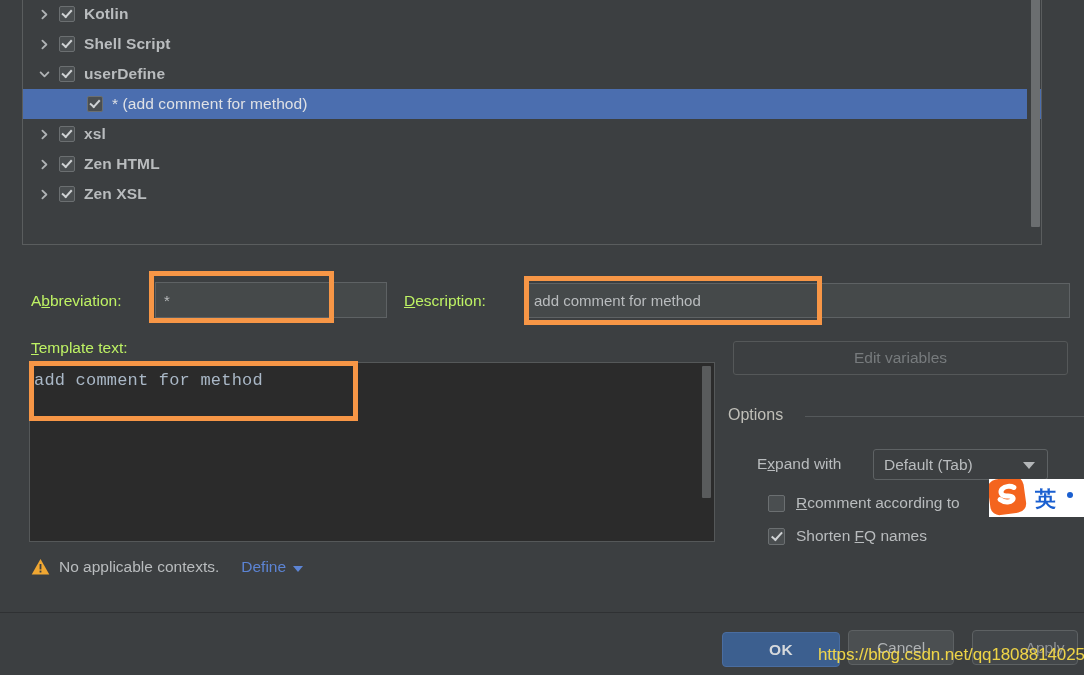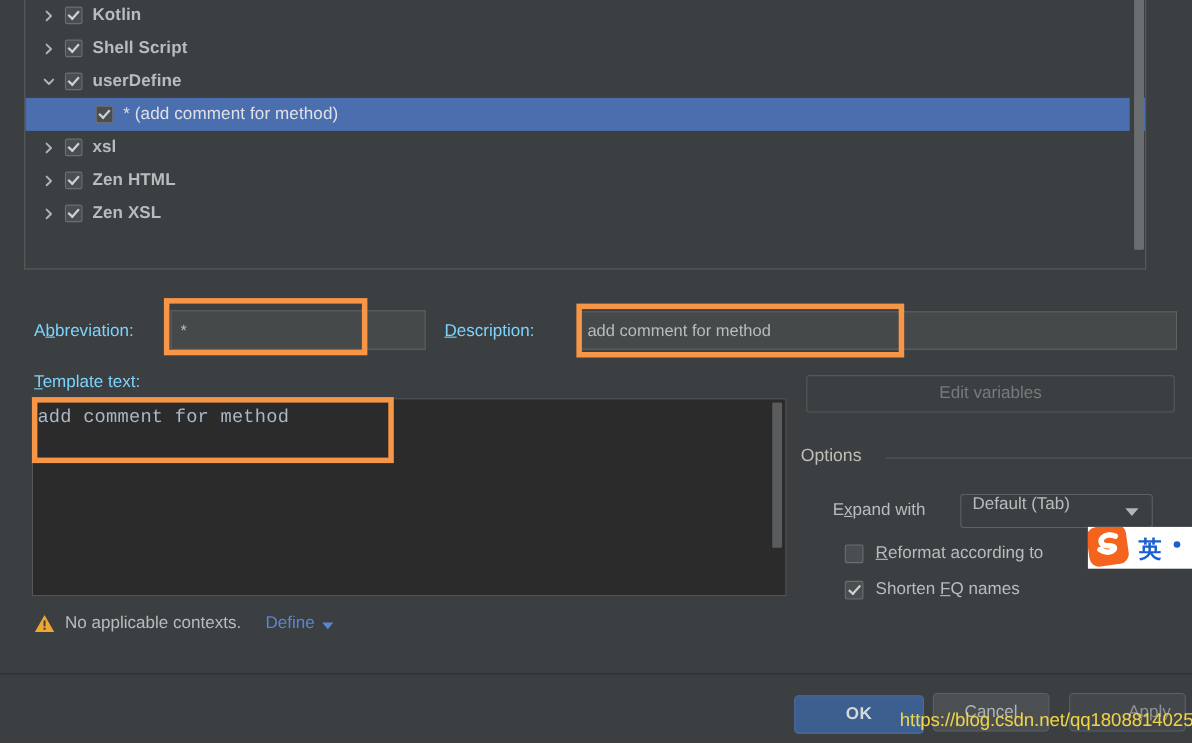--- a/index.html
+++ b/index.html
@@ -107,21 +107,21 @@
     width: 9px;
     top: 0px;
     height: 228px;
     background: #6b6e70;
     border-radius: 1px;
   }
 
   
   .field-label {
     position: absolute;
-    color: #7dd3fc;
+    color: #bef264;
     font-size: 15.5px;
     white-space: nowrap;
   }
   .mnem { text-decoration: underline; }
 
   .text-input {
     position: absolute;
     background: #45494a;
     border: 1px solid #5e6264;
     box-sizing: border-box;
@@ -217,20 +217,21 @@
     position: absolute;
     left: 873px;
     top: 449px;
     width: 175px;
     height: 31px;
     background: #3c3f41;
     border: 1px solid #5e6264;
     border-radius: 3px;
     box-sizing: border-box;
     display: flex;
+    align-items: center;
     padding-left: 10px;
     color: #b9bcbe;
     font-size: 15.5px;
   }
   .combo .caret {
     position: absolute;
     right: 12px;
     top: 12px;
     width: 0; height: 0;
     border-left: 6px solid transparent;
@@ -480,21 +481,21 @@
 
 <div class="expand-label"><span>E</span><span class="mnem">x</span><span>pand with</span></div>
 
 <div class="combo">
   <span>Default (Tab)</span>
   <span class="caret"></span>
 </div>
 
 <div class="opt-check-row" style="left:768px; top:494px;">
   <span class="cb"></span>
-  <span class="lbl"><span class="mnem">R</span><span>eformat according to</span></span>
+  <span class="lbl"><span class="mnem">R</span><span>comment according to</span></span>
 </div>
 
 <div class="opt-check-row" style="left:768px; top:527px;">
   <span class="cb checked"></span>
   <span class="lbl"><span>Shorten </span><span class="mnem">F</span><span>Q</span><span> names</span></span>
 </div>
 
 <div class="warn-row">
   <span class="warn-icon">
     <svg width="19" height="18" viewBox="0 0 19 18">

